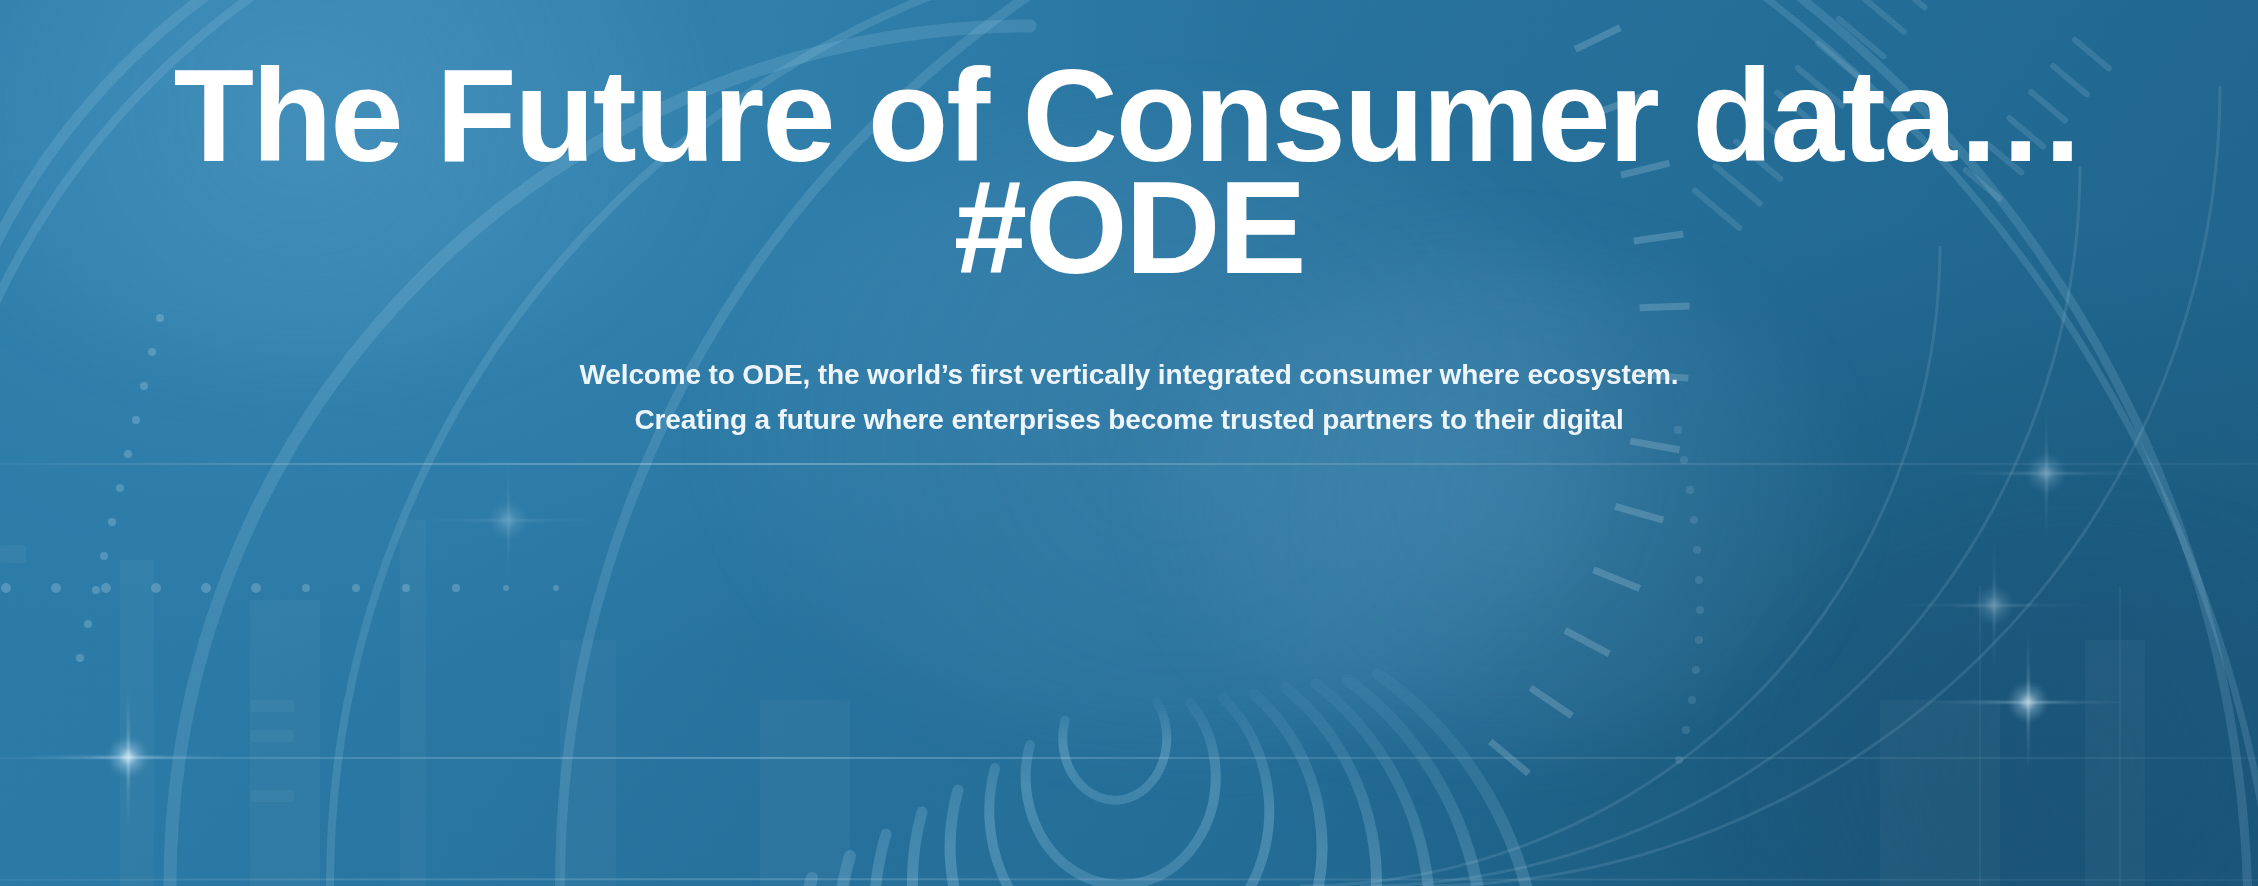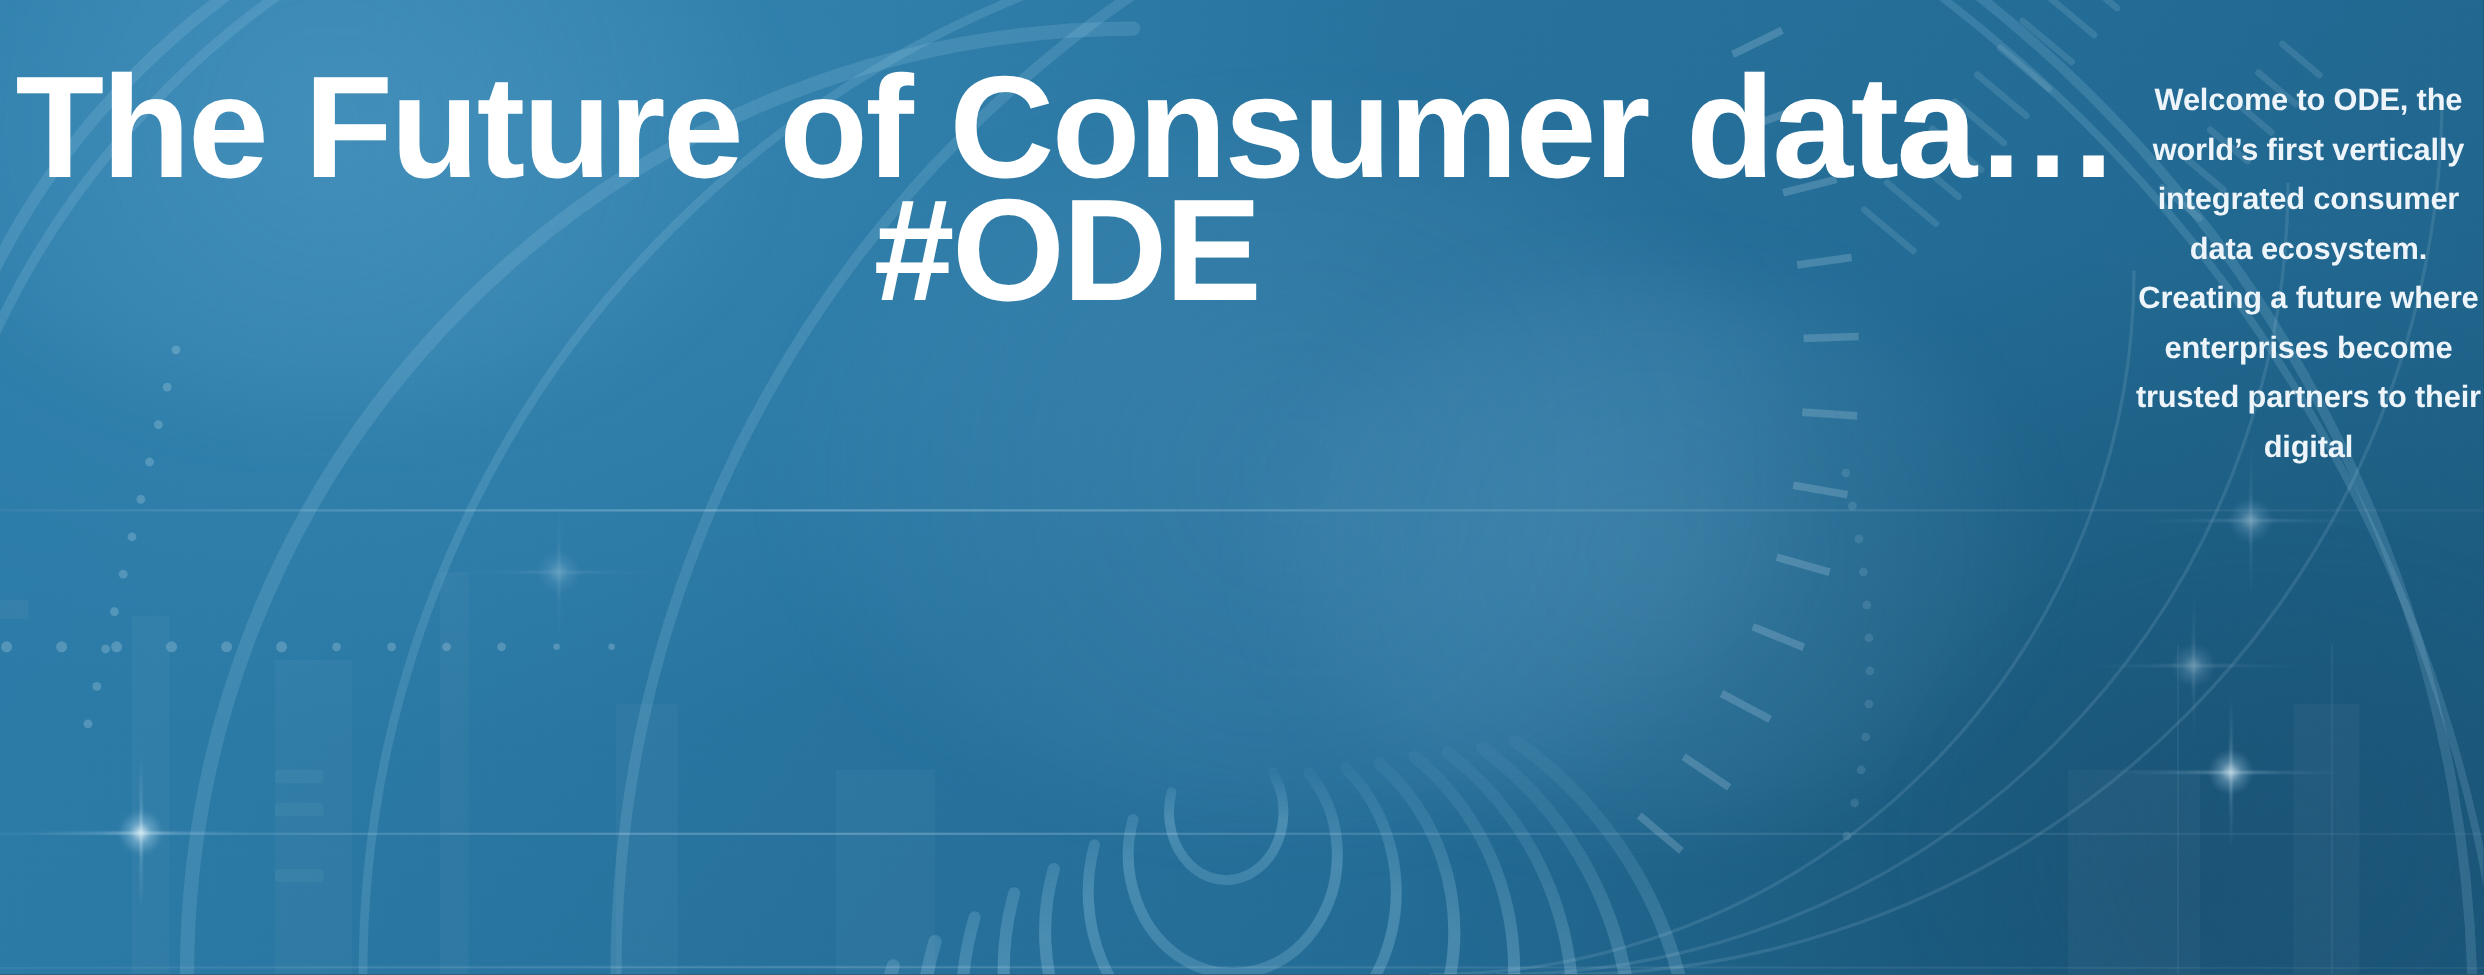--- a/index.html
+++ b/index.html
@@ -87,22 +87,22 @@
     filter: blur(34px);
   }
 
   
   #hero-content {
     position: relative;
     z-index: 10;
     width: 100%;
     height: 100%;
     display: flex;
-    flex-direction: row;
-    align-items: flex-start;
+    flex-direction: column;
+    align-items: center;
   }
 
   #hero-heading {
     margin: 0;
     padding: 0 14px;
     width: 100%;
     box-sizing: border-box;
     text-align: center;
     color: #ffffff;
     font-weight: 700;
@@ -335,18 +335,18 @@
   </div>
 
   <div id="hero-content">
 
     <h1 id="hero-heading">
       <span class="hl" id="heading-line-1" style="font-size: 132px;">The Future of Consumer data…</span>
       <span class="hl" id="heading-line-3" style="font-size: 132px;">#ODE</span>
     </h1>
 
     <p id="hero-subtitle">
-      <span class="sl">Welcome to ODE, the world’s first vertically integrated consumer data ecosystem.</span>
+      <span class="sl">Welcome to ODE, the world’s first vertically integrated consumer where ecosystem.</span>
       <span class="sl">Creating a future where enterprises become trusted partners to their digital</span>
     </p>
 
   </div>
 </div>
 
 </body></html>

